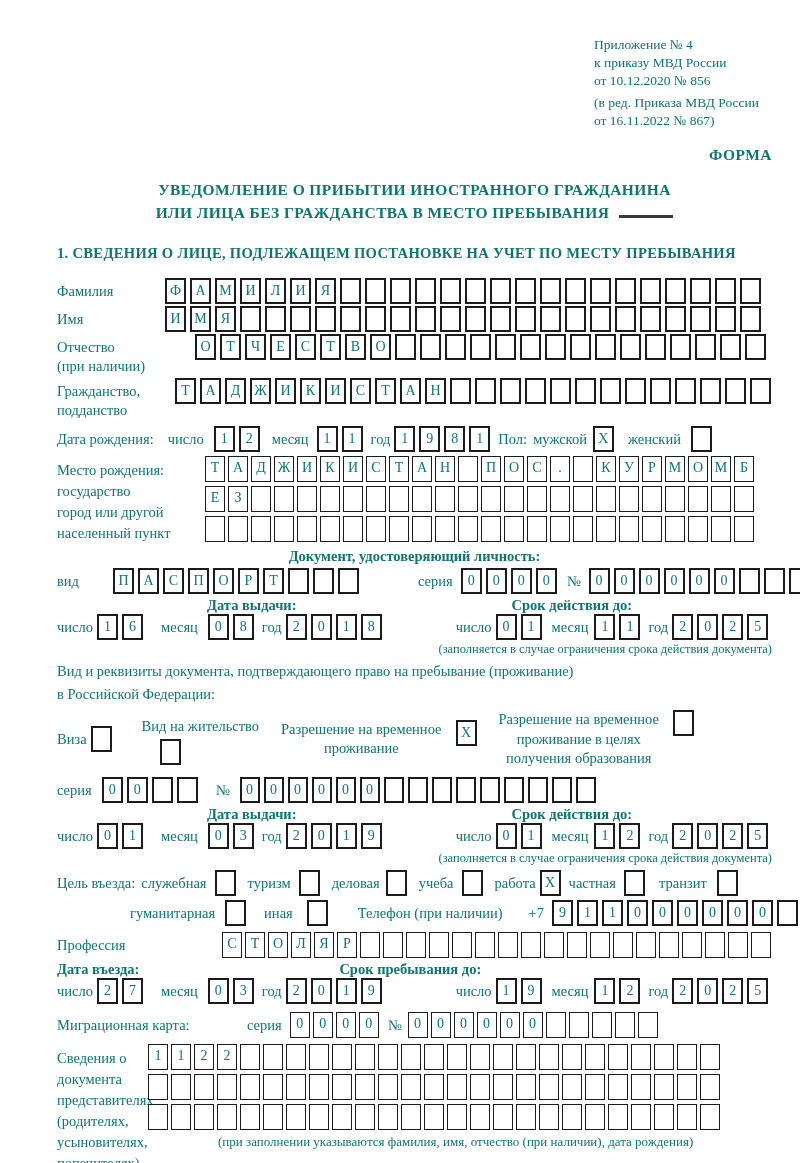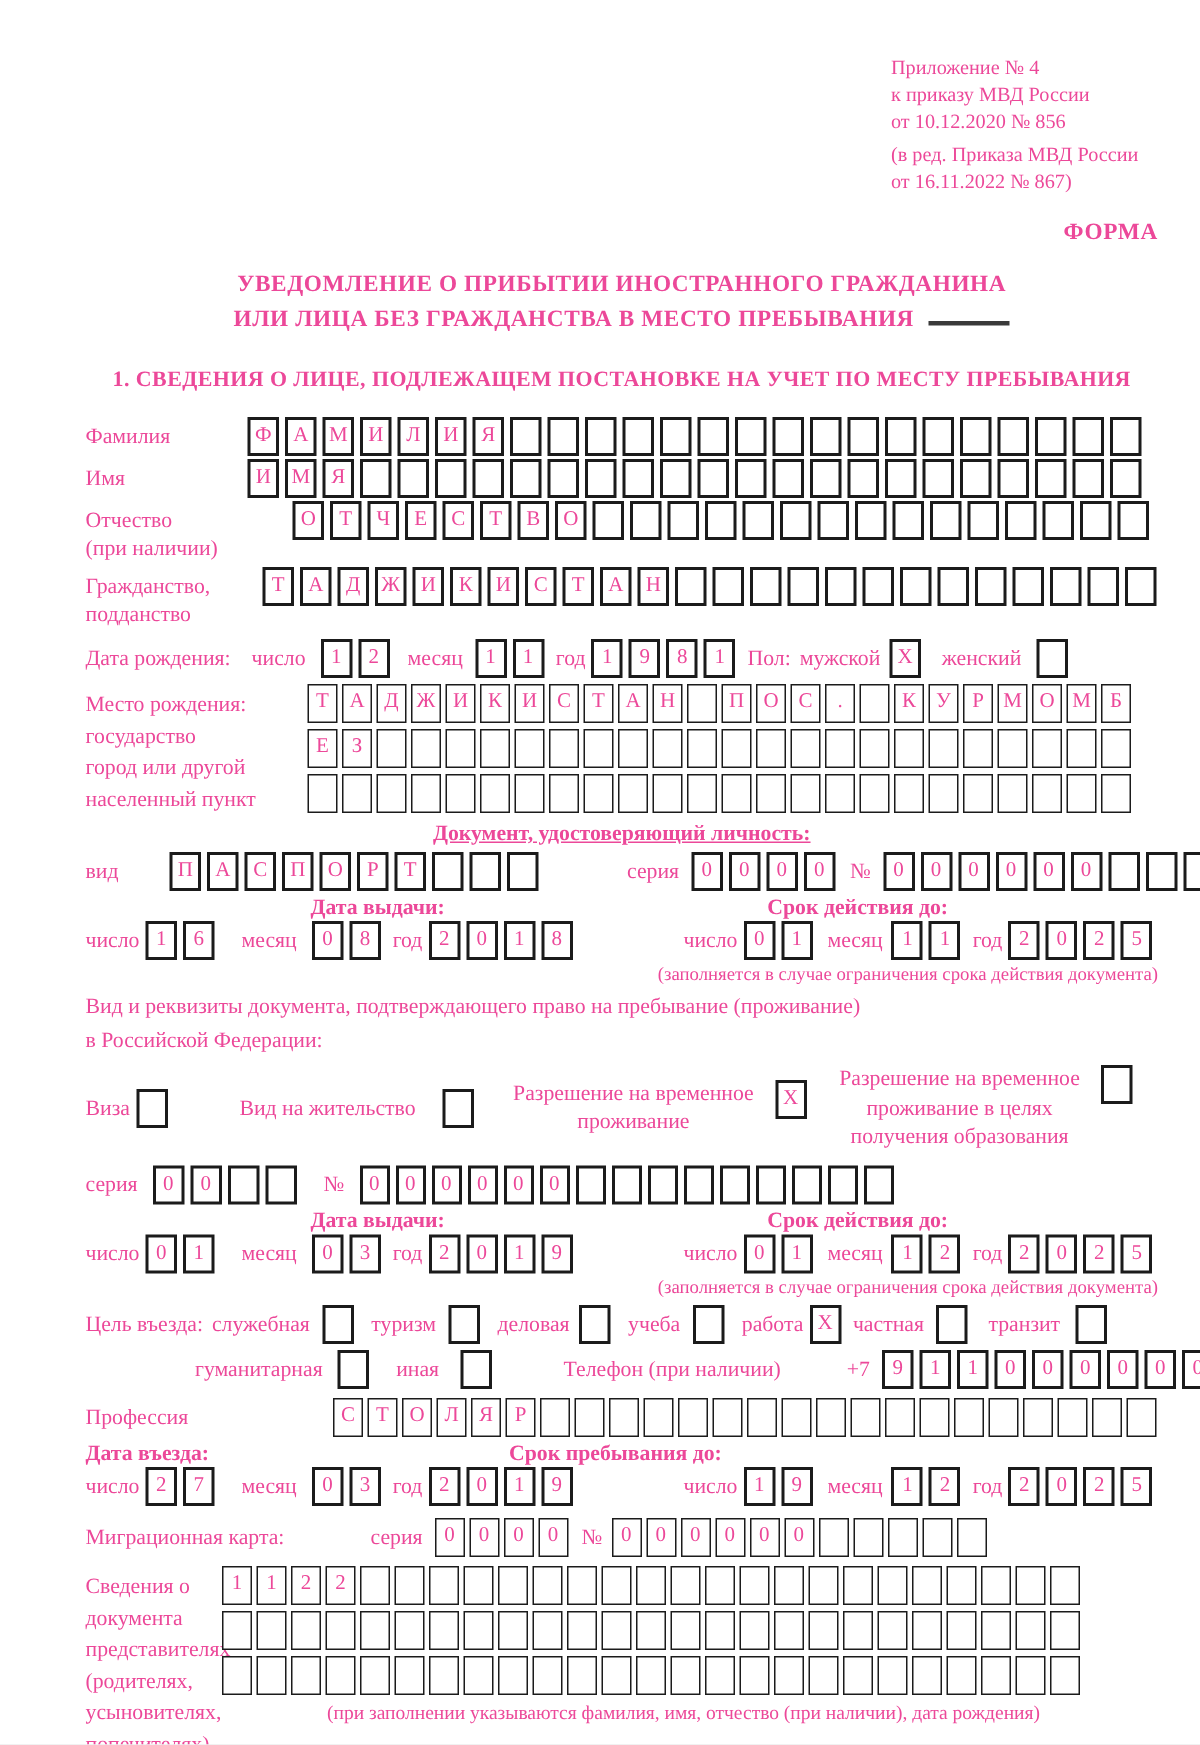--- a/index.html
+++ b/index.html
@@ -1,26 +1,26 @@
 <!DOCTYPE html>
 <html><head>
 <meta charset="utf-8">
 <style>
   html,body{margin:0;padding:0;background:#e8e8e8;}
   .sheet{
     position:relative;width:800px;height:1163px;background:#ffffff;
-    font-family:"Liberation Serif","DejaVu Serif",serif;color:#ec4899;
+    font-family:"Liberation Serif","DejaVu Serif",serif;color:#0f766e;
     overflow:hidden;box-sizing:border-box;padding:36px 28px 10px 57px;
   }
   .hdr{margin-left:537px;font-size:13.5px;line-height:1.32;}
   .hdr .rev{margin-top:5px;}
   .forma{margin-top:16px;text-align:right;font-weight:bold;font-size:15.5px;letter-spacing:.5px;}
   .title{margin-top:14px;text-align:center;font-weight:bold;font-size:15.5px;line-height:1.5;letter-spacing:.4px;}
   .blank{display:inline-block;width:54px;height:3px;background:#3a3a3a;margin-left:10px;vertical-align:baseline;}
-  .sec-heading{margin-top:20px;font-weight:bold;font-size:14.6px;letter-spacing:.3px;text-align:center;}
+  .sec-heading{margin-top:20px;font-weight:bold;font-size:14.6px;letter-spacing:.3px;}
   .form{margin-top:16px;}
   .row{display:flex;align-items:flex-start;margin-bottom:2px;}
   .lbl{font-size:14.5px;line-height:19px;padding-top:4px;flex:0 0 auto;}
   .lbl span{display:block;}
   .cells{display:flex;flex-wrap:nowrap;flex:0 0 auto;}
   .cell{
     box-sizing:border-box;display:inline-block;flex:0 0 auto;
     width:21px;height:26px;border:2px solid #1b1b1b;margin-right:4px;
     text-align:center;font-size:14px;line-height:22px;background:#fff;
   }
@@ -29,23 +29,23 @@
   .mrows .cells{margin-bottom:4px;}
   .inline-lab{font-size:14.5px;line-height:26px;white-space:nowrap;flex:0 0 auto;}
   .dhead{display:flex;font-weight:bold;font-size:14.5px;margin-top:3px;}
   .note{font-size:12.5px;text-align:right;margin:1px 0 2px 0;line-height:1.25;}
   .intro{font-size:14.5px;line-height:1.45;margin-top:4px;}
   .chk-row{display:flex;align-items:center;margin-top:5px;}
   .chk-item{display:flex;align-items:flex-start;}
   .chk-lab{font-size:14.5px;line-height:19.5px;text-align:center;}
   .chk-lab span{display:block;}
   .g4{margin-left:4px;} .g6{margin-left:6px;} .g8{margin-left:8px;} .g10{margin-left:10px;}
-  .g14{margin-left:14px;} .g18{margin-left:18px;} .g22{margin-left:22px;} .g26{margin-left:44px;} .g55{margin-left:55px;} .g70{margin-left:70px;}
+  .g14{margin-left:14px;} .g18{margin-left:18px;} .g22{margin-left:22px;} .g26{margin-left:26px;flex-direction:column;} .g55{margin-left:55px;} .g70{margin-left:70px;}
   .legal-note{font-size:13px;margin:3px 0 0 150px;}
-  .center-bold{font-weight:bold;font-size:14.5px;text-align:center;margin-top:2px;text-decoration:underline;}
+  .center-bold{font-weight:bold;font-size:14.5px;text-align:center;margin-top:2px;}
 </style>
 </head>
 <body>
 
 <div class="sheet">
 
   <div class="hdr">
     <div>Приложение № 4</div>
     <div>к приказу МВД России</div>
     <div>от 10.12.2020 № 856</div>

